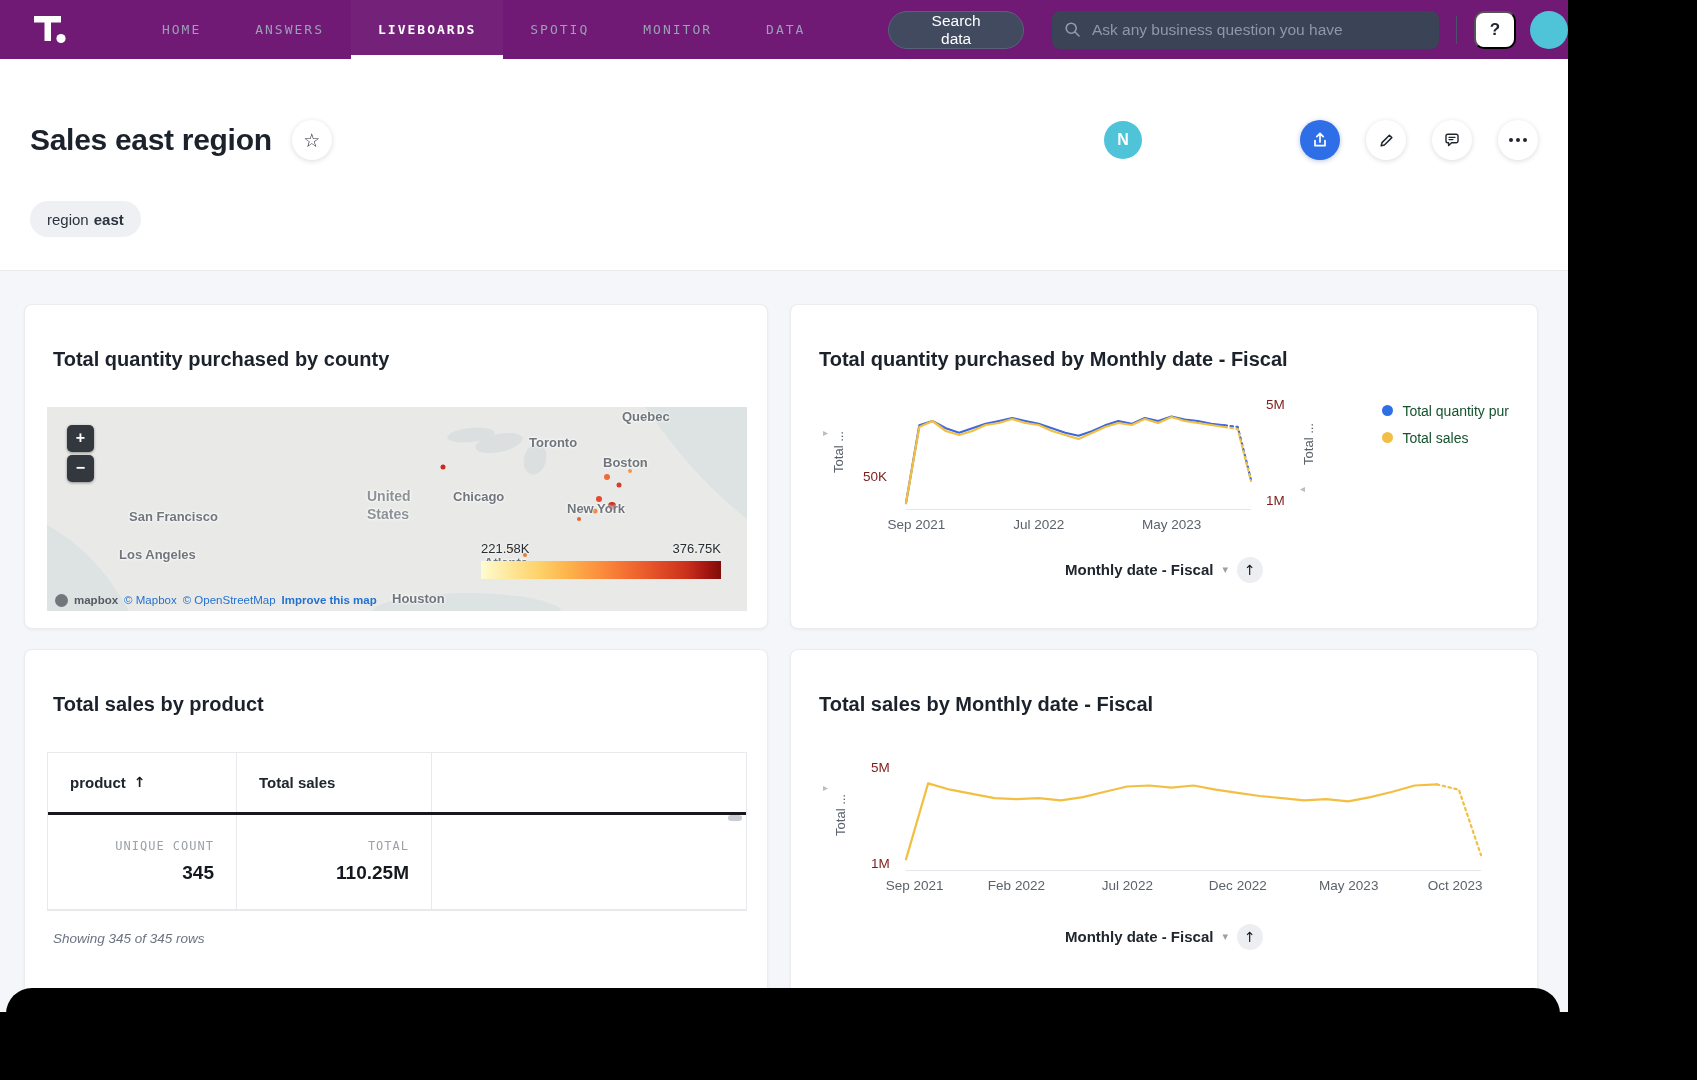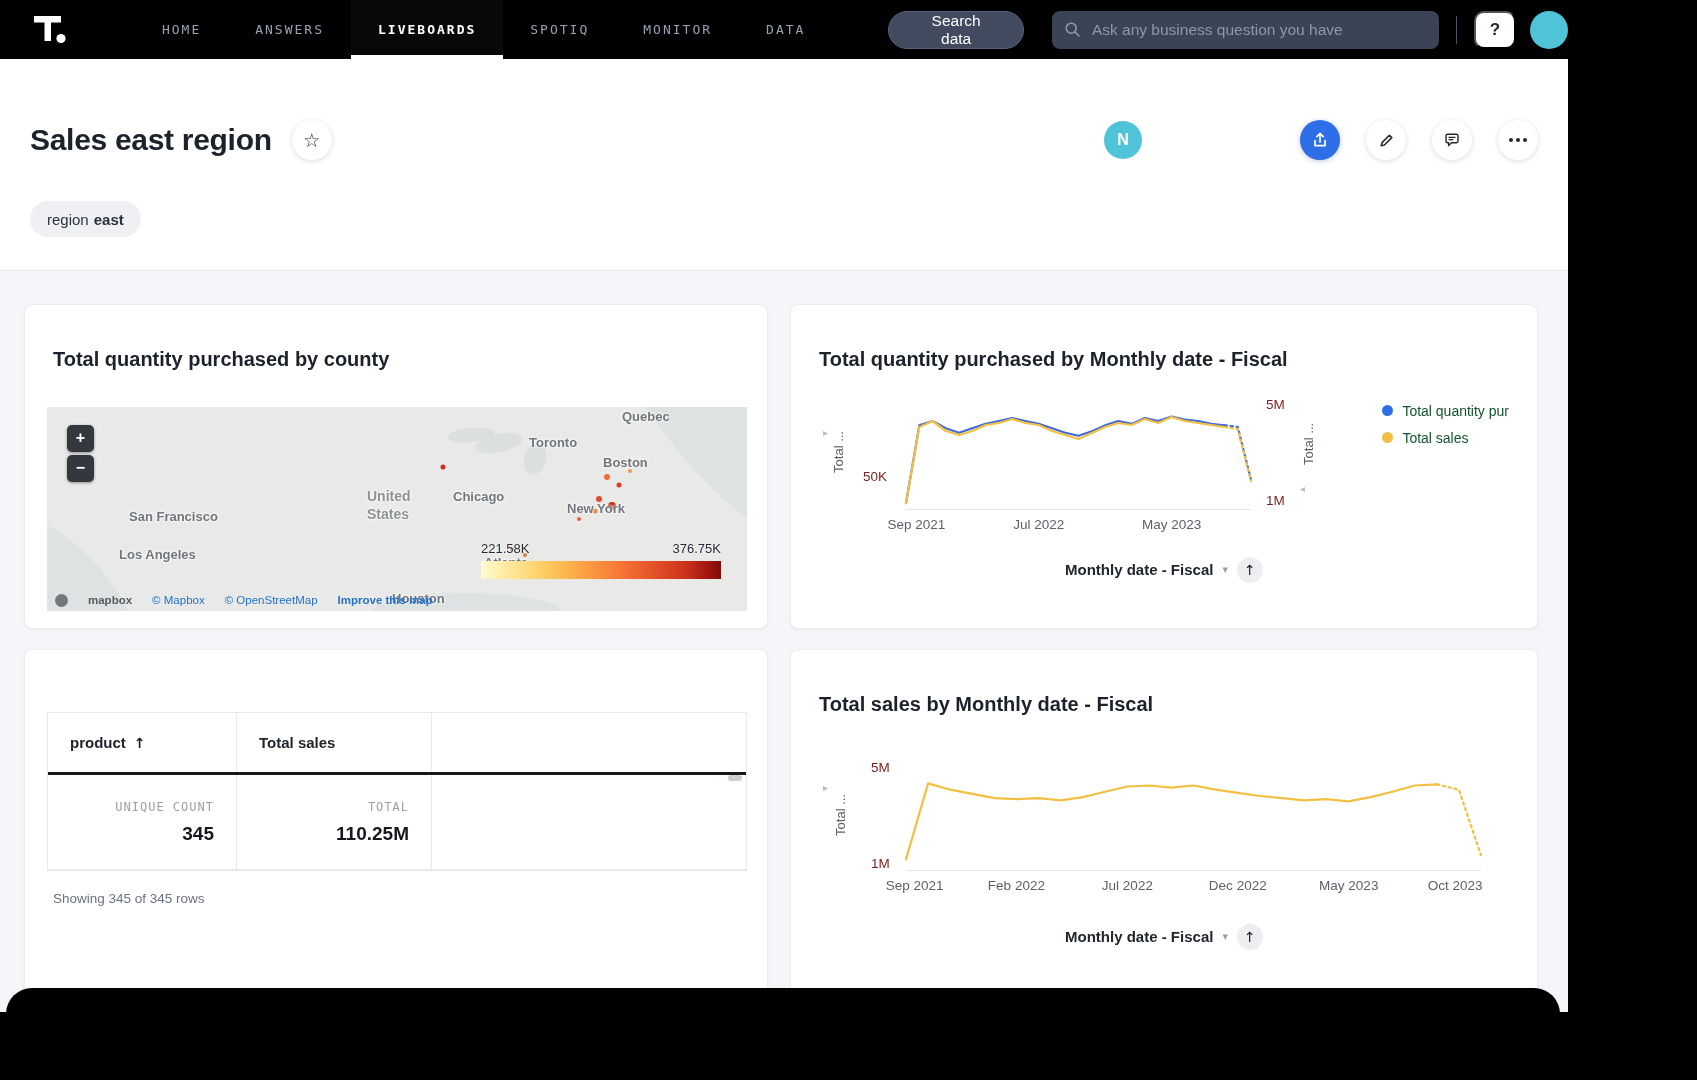--- a/index.html
+++ b/index.html
@@ -5,21 +5,21 @@
   html,body{margin:0;padding:0;}
   body{
     width:1697px;height:1080px;position:relative;overflow:hidden;
     background:#000;
     font-family:"Liberation Sans","DejaVu Sans",sans-serif;
     -webkit-font-smoothing:antialiased;
   }
   .app{position:absolute;left:0;top:0;width:1568px;height:1012px;background:#f4f6f9;overflow:hidden;}
 
   
-  .topnav{height:59px;background:#000000;display:flex;align-items:center;padding-left:30px;position:relative;}
+  .topnav{height:59px;background:#701a75;display:flex;align-items:center;padding-left:30px;position:relative;}
   .logo{width:44px;height:44px;display:flex;align-items:center;justify-content:center;margin-right:62px;}
   .nav-items{display:flex;height:100%;}
   .nav-item{
     height:100%;display:flex;align-items:center;padding:0 27px;cursor:pointer;
     font-family:"DejaVu Sans Mono","Liberation Mono",monospace;
     font-size:13px;letter-spacing:2px;color:#98a1b3;white-space:nowrap;
   }
   .nav-item.active{color:#fff;font-weight:700;background:rgba(255,255,255,.03);box-shadow:inset 0 -4px 0 #fff;}
   .search-pill{
     margin-left:56px;height:38px;padding:0 26px;border-radius:19px;border:1px solid #59617a;
@@ -89,21 +89,21 @@
   .zoom-btn{
     width:27px;height:27px;border-radius:5px;background:#33373e;color:#fff;font-size:16px;font-weight:700;
     display:flex;align-items:center;justify-content:center;cursor:pointer;box-shadow:0 1px 3px rgba(0,0,0,.4);
   }
   .map-scale{position:absolute;left:434px;top:134px;width:240px;}
   .scale-labels{display:flex;justify-content:space-between;font-size:13px;color:#272d33;text-shadow:0 0 3px #fff;margin-bottom:5px;}
   .scale-bar{
     height:18px;width:240px;
     background:linear-gradient(90deg,#fffbd1 0%,#fee79a 12%,#fed26b 24%,#fdb44b 36%,#fb8d3d 50%,#f26b31 62%,#e14d26 74%,#c9301c 86%,#a31611 94%,#7f0d08 100%);
   }
-  .map-attr{position:absolute;left:8px;bottom:4px;display:flex;align-items:center;gap:20px;font-size:11.5px;color:#4a4f55;}
+  .map-attr{position:absolute;left:8px;bottom:4px;display:flex;align-items:center;gap:6px;font-size:11.5px;color:#4a4f55;}
   .mb-circle{width:13px;height:13px;border-radius:50%;background:#72777e;display:inline-block;}
   .mb-word{font-weight:700;color:#565b61;font-size:11.5px;}
   .map-attr a{color:#2471d0;text-decoration:none;cursor:pointer;}
   .map-attr .improve{font-weight:700;}
 
   
   .chart-zone{position:relative;height:142px;margin-top:26px;}
   .chart-zone.b{margin-top:40px;height:150px;}
   .plot{position:absolute;border-bottom:1px solid #e3e6ea;}
   .plot svg{width:100%;height:100%;display:block;overflow:visible;}
@@ -141,21 +141,21 @@
   .sort-arrow{font-size:14px;color:#15191f;font-family:"DejaVu Sans",sans-serif;}
   .tsum{border-bottom:1px solid #e7e9ec;}
   .td{
     padding:16px 22px;border-right:1px solid #e7e9ec;display:flex;flex-direction:column;align-items:flex-end;
     justify-content:center;gap:9px;min-height:62px;
   }
   .td:last-child{border-right:none;}
   .sum-label{font-family:"DejaVu Sans Mono","Liberation Mono",monospace;font-size:12px;color:#9ba1a9;letter-spacing:1px;}
   .sum-value{font-size:19px;font-weight:700;color:#15191f;}
   .tbl-scroll{position:absolute;right:4px;top:62px;width:14px;height:6px;border-radius:3px;background:#c9cdd2;cursor:pointer;}
-  .rows-note{margin:20px 0 0 6px;font-size:13.5px;color:#6b7280;}
+  .rows-note{margin:20px 0 0 6px;font-size:13.5px;color:#6b7280;font-style:italic;}
 
   
   .bottom-bar{position:absolute;left:6px;top:988px;width:1554px;height:92px;background:#000;border-radius:26px;}
 </style>
 </head>
 <body>
 
 <div class="app">
 
   <header class="topnav">
@@ -334,20 +334,21 @@
       <div class="chart-footer">
         <span class="footer-label">Monthly date - Fiscal</span>
         <span class="caret">▾</span>
         <div class="up-btn">
             <span>↑</span>
           </div>
       </div>
     </section>
 
     <section class="card h2 card-table">
+      <h2 class="card-title">Total sales by product</h2>
       <div class="tbl">
         <div class="trow thead">
           <div class="th">
             <span>product</span>
             <span class="sort-arrow">↑</span>
           </div>
           <div class="th">
             <span>Total sales</span>
           </div>
           <div class="th"></div>

